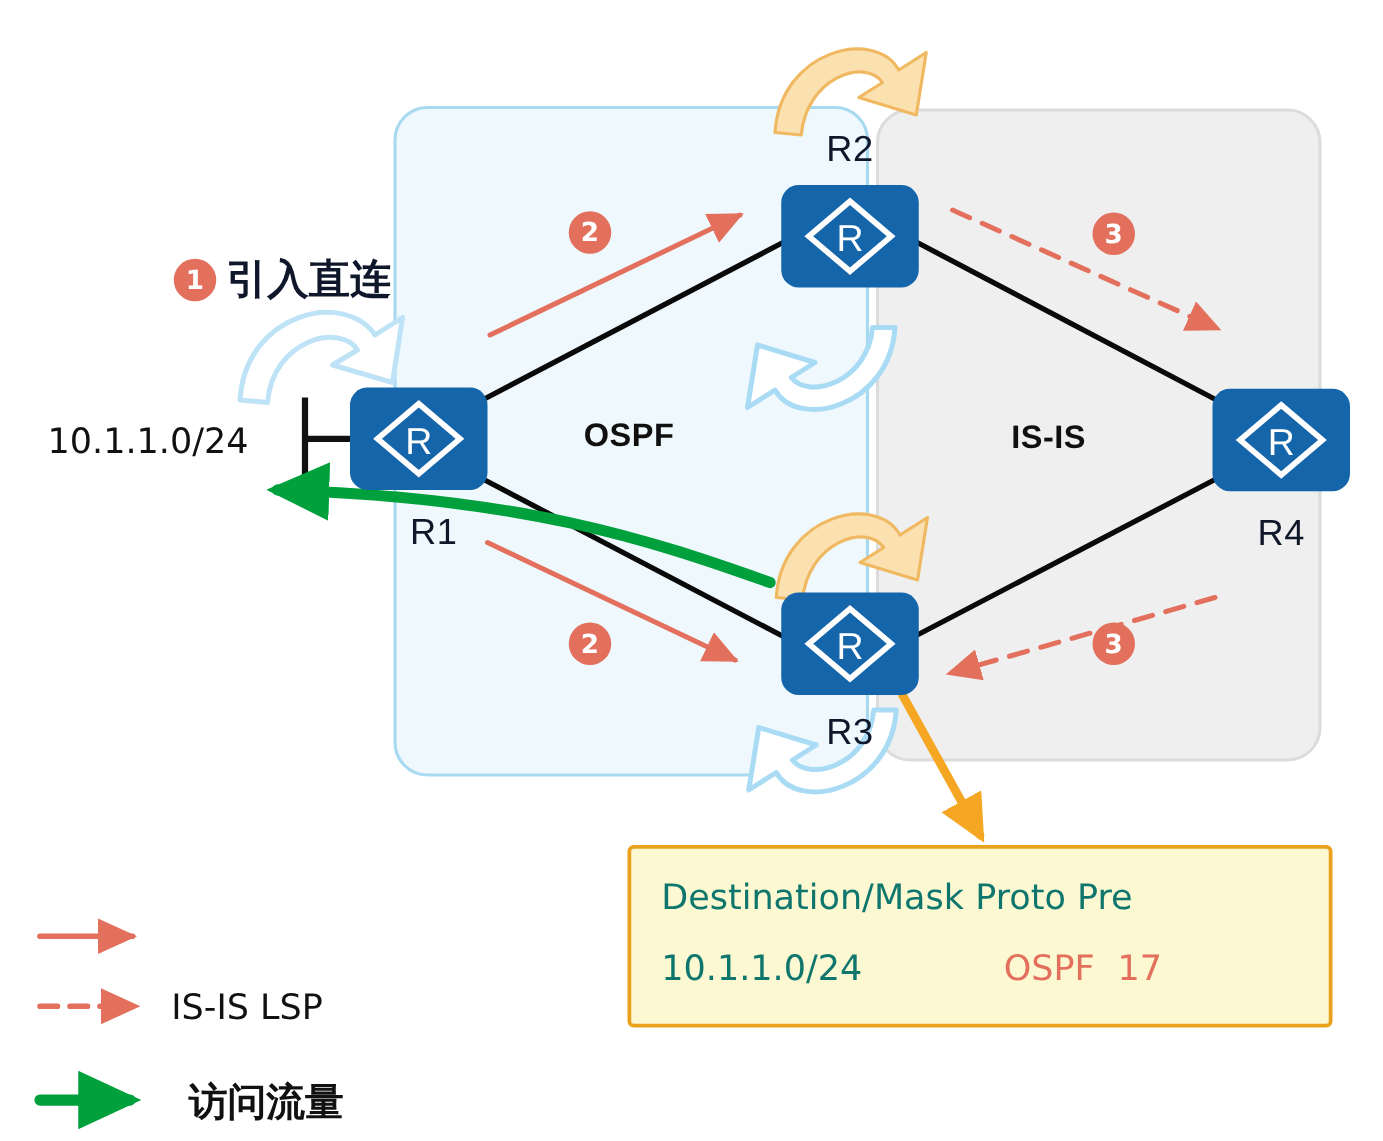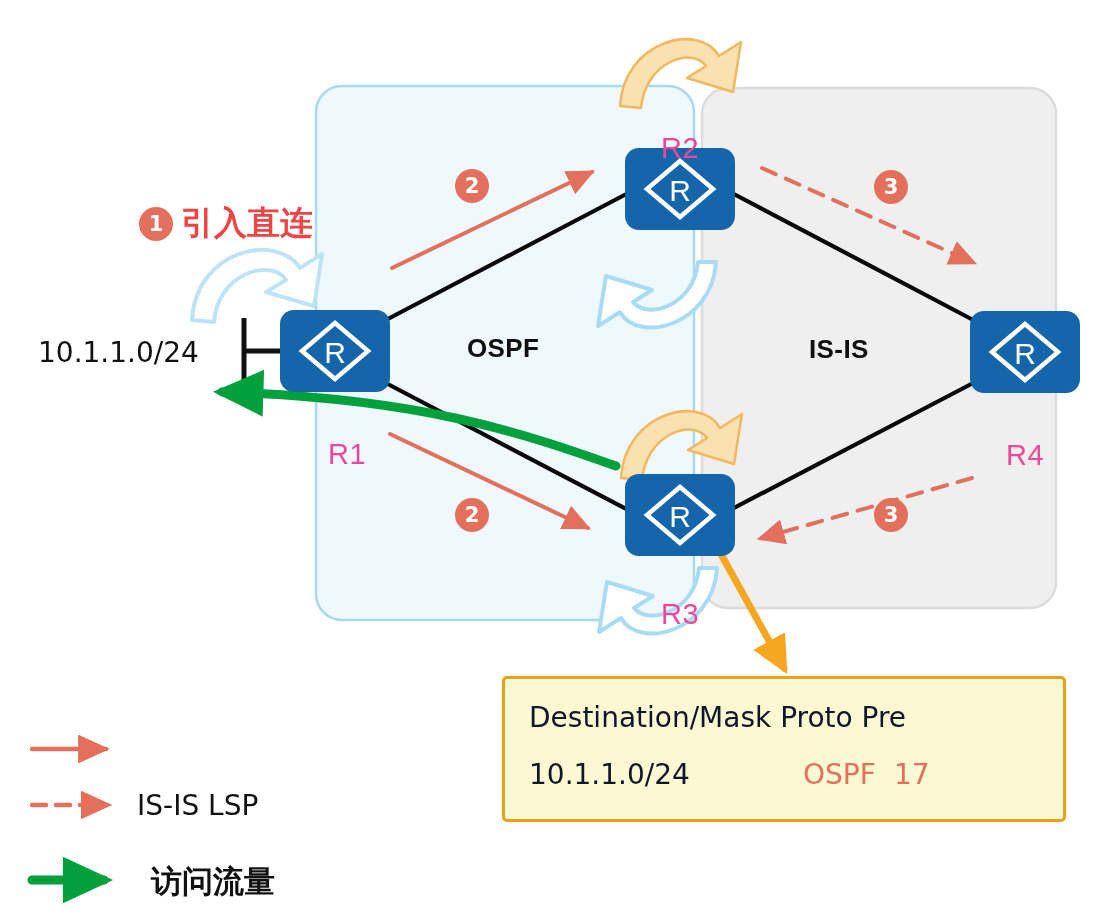--- a/index.html
+++ b/index.html
@@ -4,40 +4,40 @@
 <style>
   html,body{margin:0;padding:0;background:#ffffff;}
   body{width:1106px;height:913px;position:relative;overflow:hidden;
        font-family:"Liberation Sans","DejaVu Sans",sans-serif;}
   #stage{position:absolute;left:0;top:0;width:1106px;height:913px;}
   svg#canvas{position:absolute;left:0;top:0;width:1106px;height:913px;}
 
   .node{position:absolute;width:110px;height:82px;border-radius:14px;
         background:#1565aa;display:flex;align-items:center;justify-content:center;}
   .node svg{width:74px;height:66px;}
-  .nodelabel{position:absolute;font-size:29px;color:#ec4899;letter-spacing:.5px;
-             font-family:"Liberation Sans",sans-serif;white-space:nowrap;margin-top:28px;}
+  .nodelabel{position:absolute;font-size:29px;color:#0f172a;letter-spacing:.5px;
+             font-family:"Liberation Sans",sans-serif;white-space:nowrap;}
 
   .arealabel{position:absolute;font-size:26px;font-weight:bold;color:#101010;
              letter-spacing:.4px;white-space:nowrap;}
 
   .badge{position:absolute;width:34px;height:34px;border-radius:50%;
          background:#e2705c;color:#fff;font-size:21px;font-weight:bold;
          display:flex;align-items:center;justify-content:center;
          font-family:"DejaVu Sans",sans-serif;}
 
-  .annot{position:absolute;font-size:33px;font-weight:bold;color:#ef4444;
+  .annot{position:absolute;font-size:33px;font-weight:bold;color:#0f172a;
          white-space:nowrap;font-family:"DejaVu Sans",sans-serif;}
 
   .netlabel{position:absolute;font-size:28px;color:#111;white-space:nowrap;
             font-family:"DejaVu Sans",sans-serif;}
 
   .rtbox{position:absolute;left:502px;top:676px;width:564px;height:146px;
          background:#fcf8d2;border:3px solid #e9a21c;border-radius:5px;box-sizing:border-box;}
-  .rtline{position:absolute;font-size:28px;color:#0f172a;white-space:nowrap;
+  .rtline{position:absolute;font-size:28px;color:#0f766e;white-space:nowrap;
           font-family:"DejaVu Sans",sans-serif;}
   .rt-proto{color:#e2705c;}
 
   .legtext{position:absolute;font-size:28px;color:#111;white-space:nowrap;
            font-family:"DejaVu Sans",sans-serif;}
   .legtext.cjk{font-size:31px;font-weight:bold;}
 </style>
 </head>
 <body>
 

